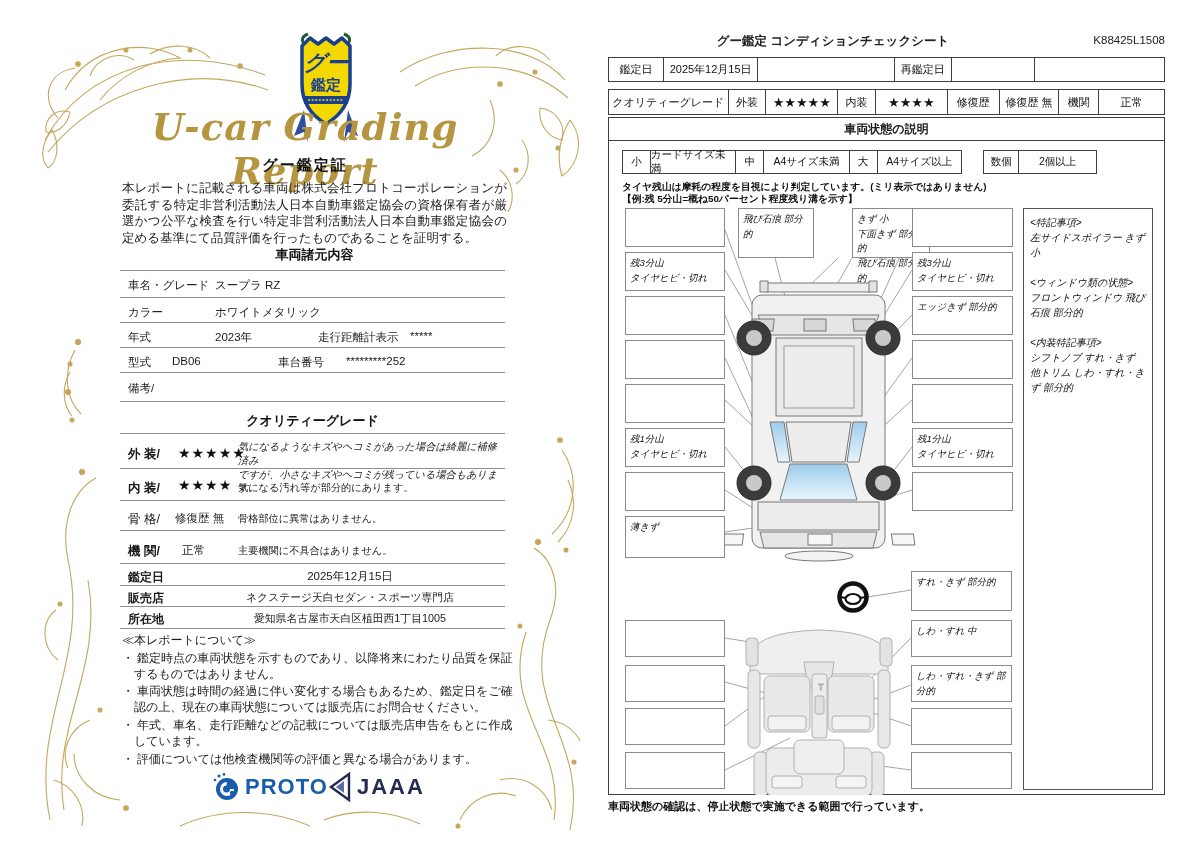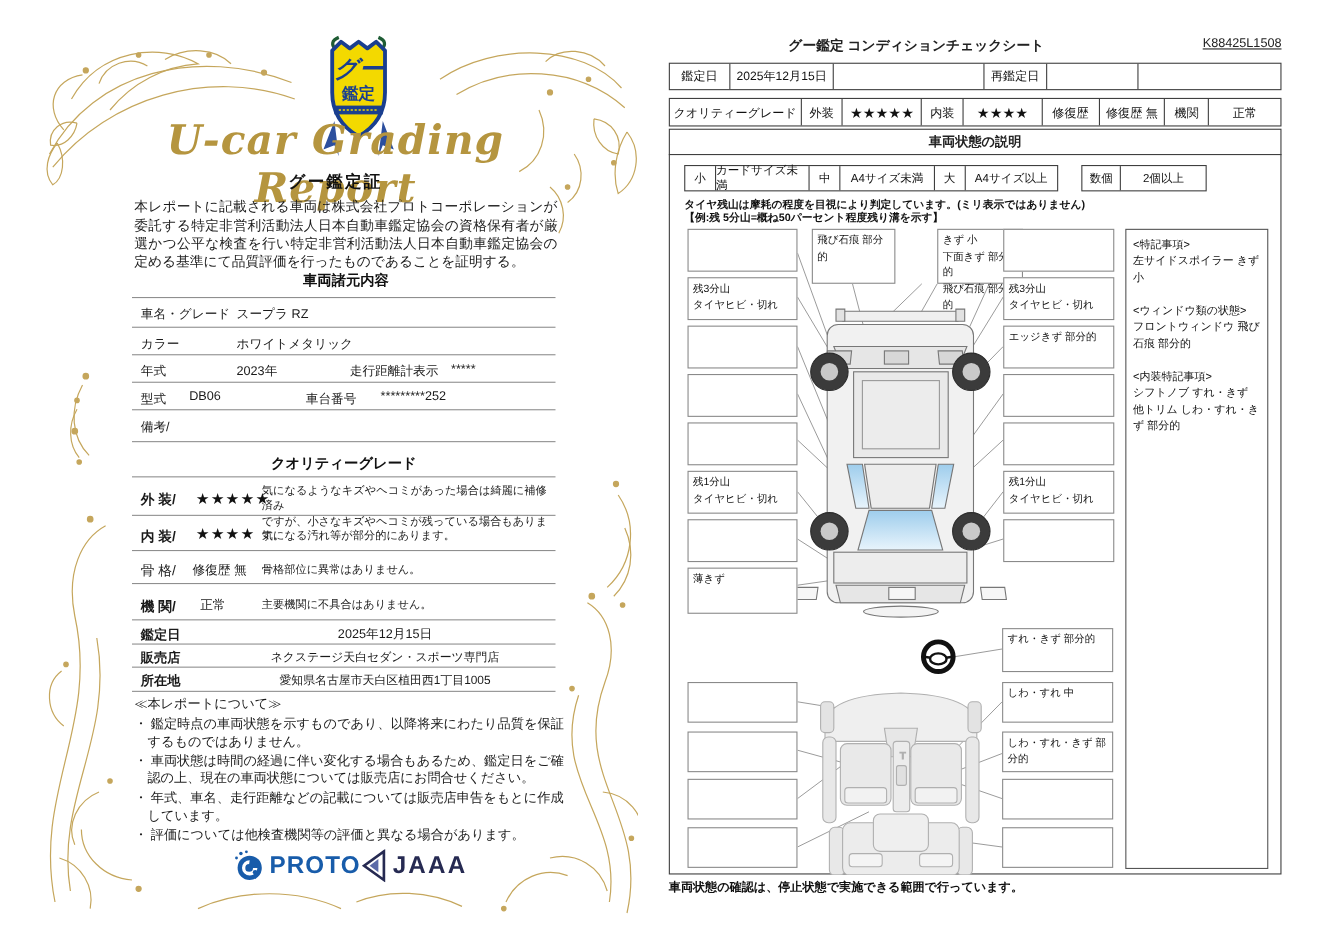--- a/index.html
+++ b/index.html
@@ -1,20 +1,20 @@
 <!DOCTYPE html>
 <html><head>
 <meta charset="utf-8">
 <style>
   html,body{margin:0;padding:0;background:#ffffff;}
   #stage{position:relative;width:1200px;height:848px;background:#ffffff;overflow:hidden;
          font-family:"Liberation Sans",sans-serif;color:#222;}
   .abs{position:absolute;}
   .serif{font-family:"Liberation Serif",serif;}
-  .pre{white-space:pre-line;}
+  .pre{white-space:pre-line;font-style:italic;}
   
   .script-title{font-family:"DejaVu Serif",serif;font-style:italic;font-weight:bold;
     color:#b5953f;font-size:37px;letter-spacing:1px;text-align:center;}
   .cert-sub{font-size:15px;font-weight:bold;text-align:center;letter-spacing:2px;color:#111;}
   .intro{font-size:12.5px;line-height:1.32;text-align:justify;color:#1c1c1c;}
   .sec-head{font-size:13px;font-weight:bold;text-align:center;color:#111;}
   .spec-row{position:absolute;left:120px;width:385px;border-top:1px solid #8f8f8f;height:26px;}
   .lbl{font-size:11.5px;color:#1a1a1a;}
   .val{font-size:11.5px;color:#1a1a1a;}
   .stars{font-size:14px;letter-spacing:1px;color:#111;}
@@ -213,21 +213,21 @@
           <polygon points="16,9 16,21 8,15" fill="#5b6aa8"></polygon>
         </svg>
         <span style="font-size:22px;font-weight:bold;color:#262a52;letter-spacing:2px;">JAAA</span>
       </div>
     </div>
   </div>
 
   <div class="abs" style="left:0;top:0;width:1200px;height:848px;">
 
     <div class="abs" style="left:608px;top:33px;width:450px;text-align:center;font-size:12.5px;font-weight:bold;">グー鑑定 コンディションチェックシート</div>
-    <div class="abs" style="left:1035px;top:34px;width:130px;text-align:right;font-size:11.5px;text-decoration:underline;">K88425L1508</div>
+    <div class="abs" style="left:1035px;top:34px;width:130px;text-align:right;font-size:11.5px;">K88425L1508</div>
 
     <div class="tbl" style="left:608px;top:57px;width:557px;height:25px;">
       <div class="c" style="width:55px;">鑑定日</div>
       <div class="c" style="width:95px;">2025年12月15日</div>
       <div class="c" style="width:137px;"></div>
       <div class="c" style="width:57px;">再鑑定日</div>
       <div class="c" style="width:84px;"></div>
       <div class="c" style="width:129px;"></div>
     </div>
 

